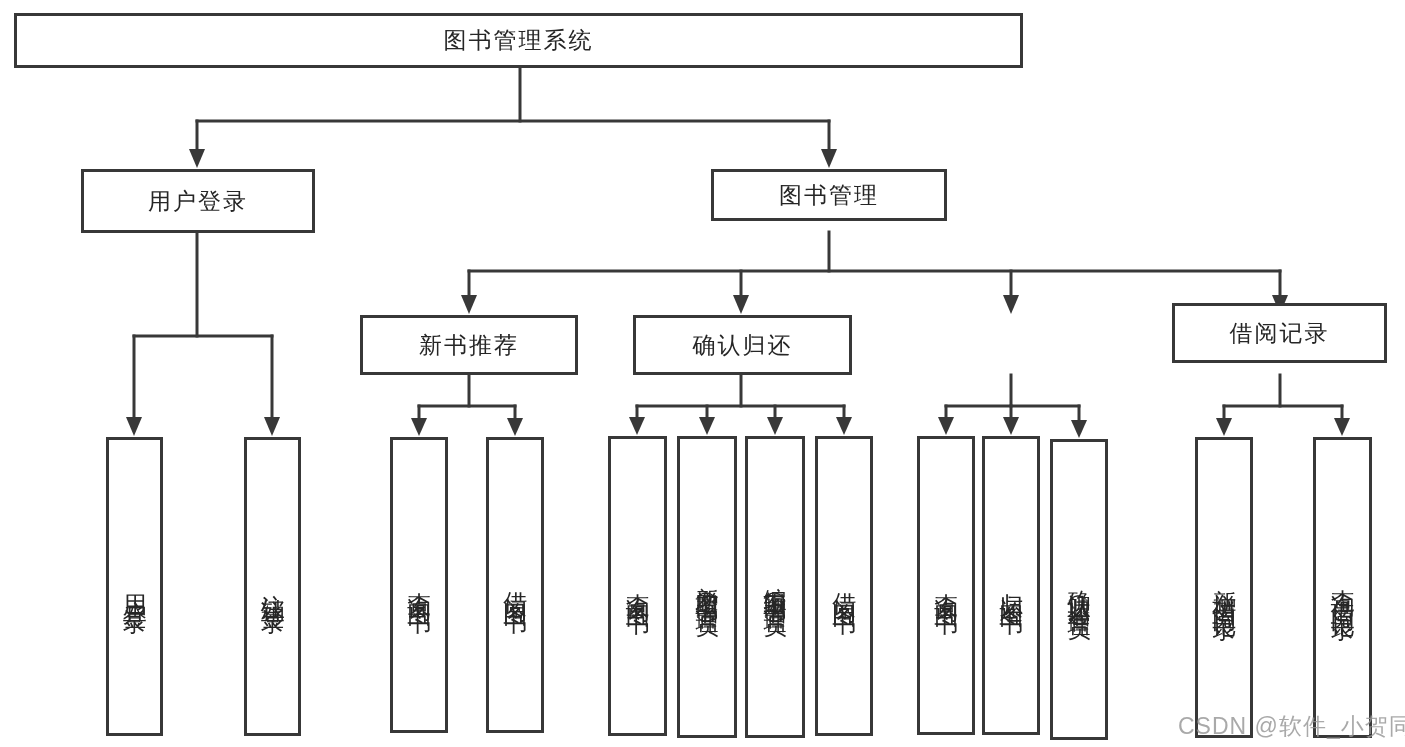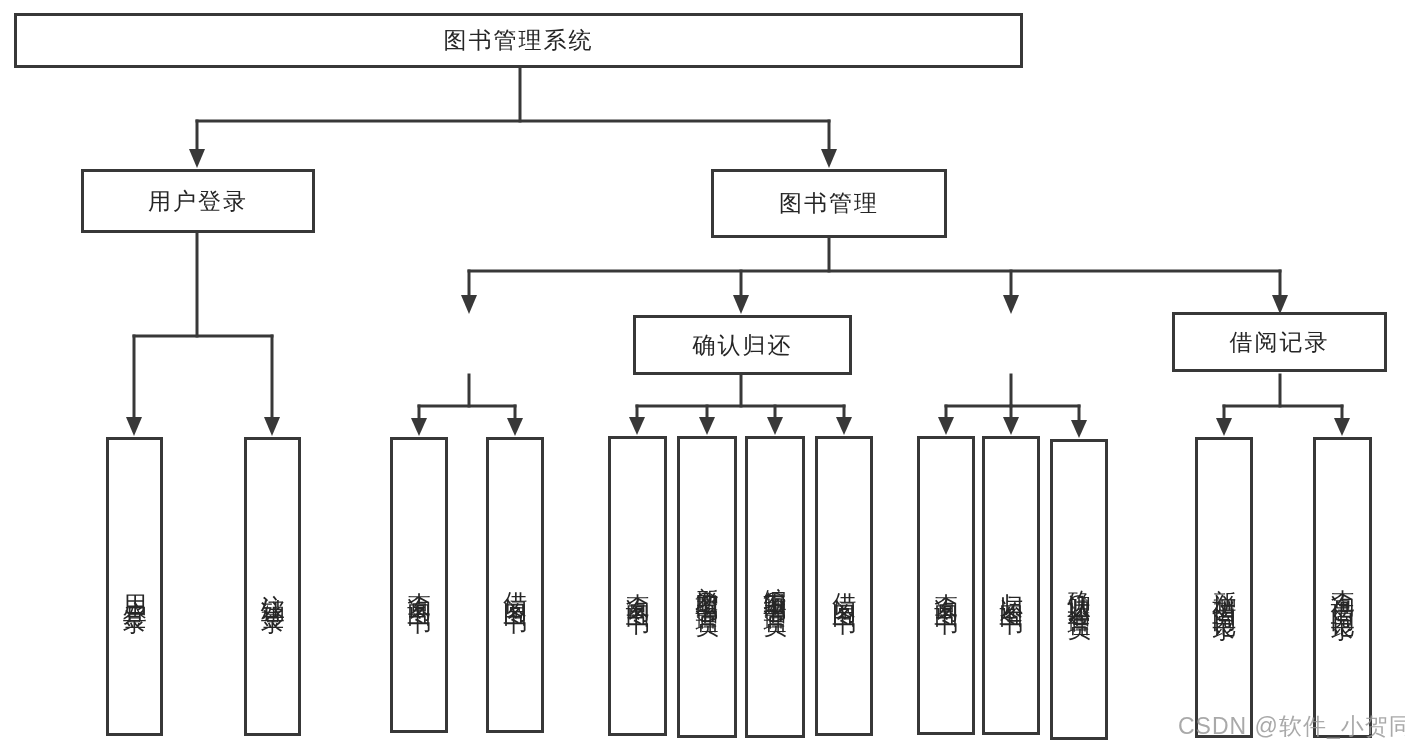--- a/index.html
+++ b/index.html
@@ -94,24 +94,25 @@
       <polygon points="1003,417 1019,417 1011,435"></polygon>
       <polygon points="1071,420 1087,420 1079,438"></polygon>
       <polygon points="1216,418 1232,418 1224,436"></polygon>
       <polygon points="1334,418 1350,418 1342,436"></polygon>
     </g>
   </svg>
 
   <div class="node hnode" style="left:14px;top:13px;width:1009px;height:55px;">图书管理系统</div>
 
   <div class="node hnode" style="left:81px;top:169px;width:234px;height:64px;">用户登录</div>
-  <div class="node hnode" style="left:711px;top:169px;width:236px;height:69px;">图书管理</div>
+  <div class="node hnode" style="left:711px;top:169px;width:236px;height:52px;">图书管理</div>
 
+  <div class="node hnode" style="left:360px;top:315px;width:218px;height:60px;">新书推荐</div>
   <div class="node hnode" style="left:633px;top:315px;width:219px;height:60px;">确认归还</div>
-  <div class="node hnode" style="left:1172px;top:312px;width:215px;height:60px;font-family:Liberation Serif, serif;">借阅记录</div>
+  <div class="node hnode" style="left:1172px;top:303px;width:215px;height:60px;font-family:Liberation Serif, serif;">借阅记录</div>
 
   <div class="node vnode" style="left:106px;top:437px;width:57px;height:299px;">用户登录</div>
   <div class="node vnode" style="left:244px;top:437px;width:57px;height:299px;">注销登录</div>
 
   <div class="node vnode" style="left:390px;top:437px;width:58px;height:296px;">查询图书</div>
   <div class="node vnode" style="left:486px;top:437px;width:58px;height:296px;">借阅图书</div>
 
   <div class="node vnode" style="left:608px;top:436px;width:59px;height:300px;">查询图书</div>
   <div class="node vnode tight" style="left:677px;top:436px;width:60px;height:302px;">新增图书（管理员）</div>
   <div class="node vnode tight" style="left:745px;top:436px;width:60px;height:302px;">编辑图书（管理员）</div>

